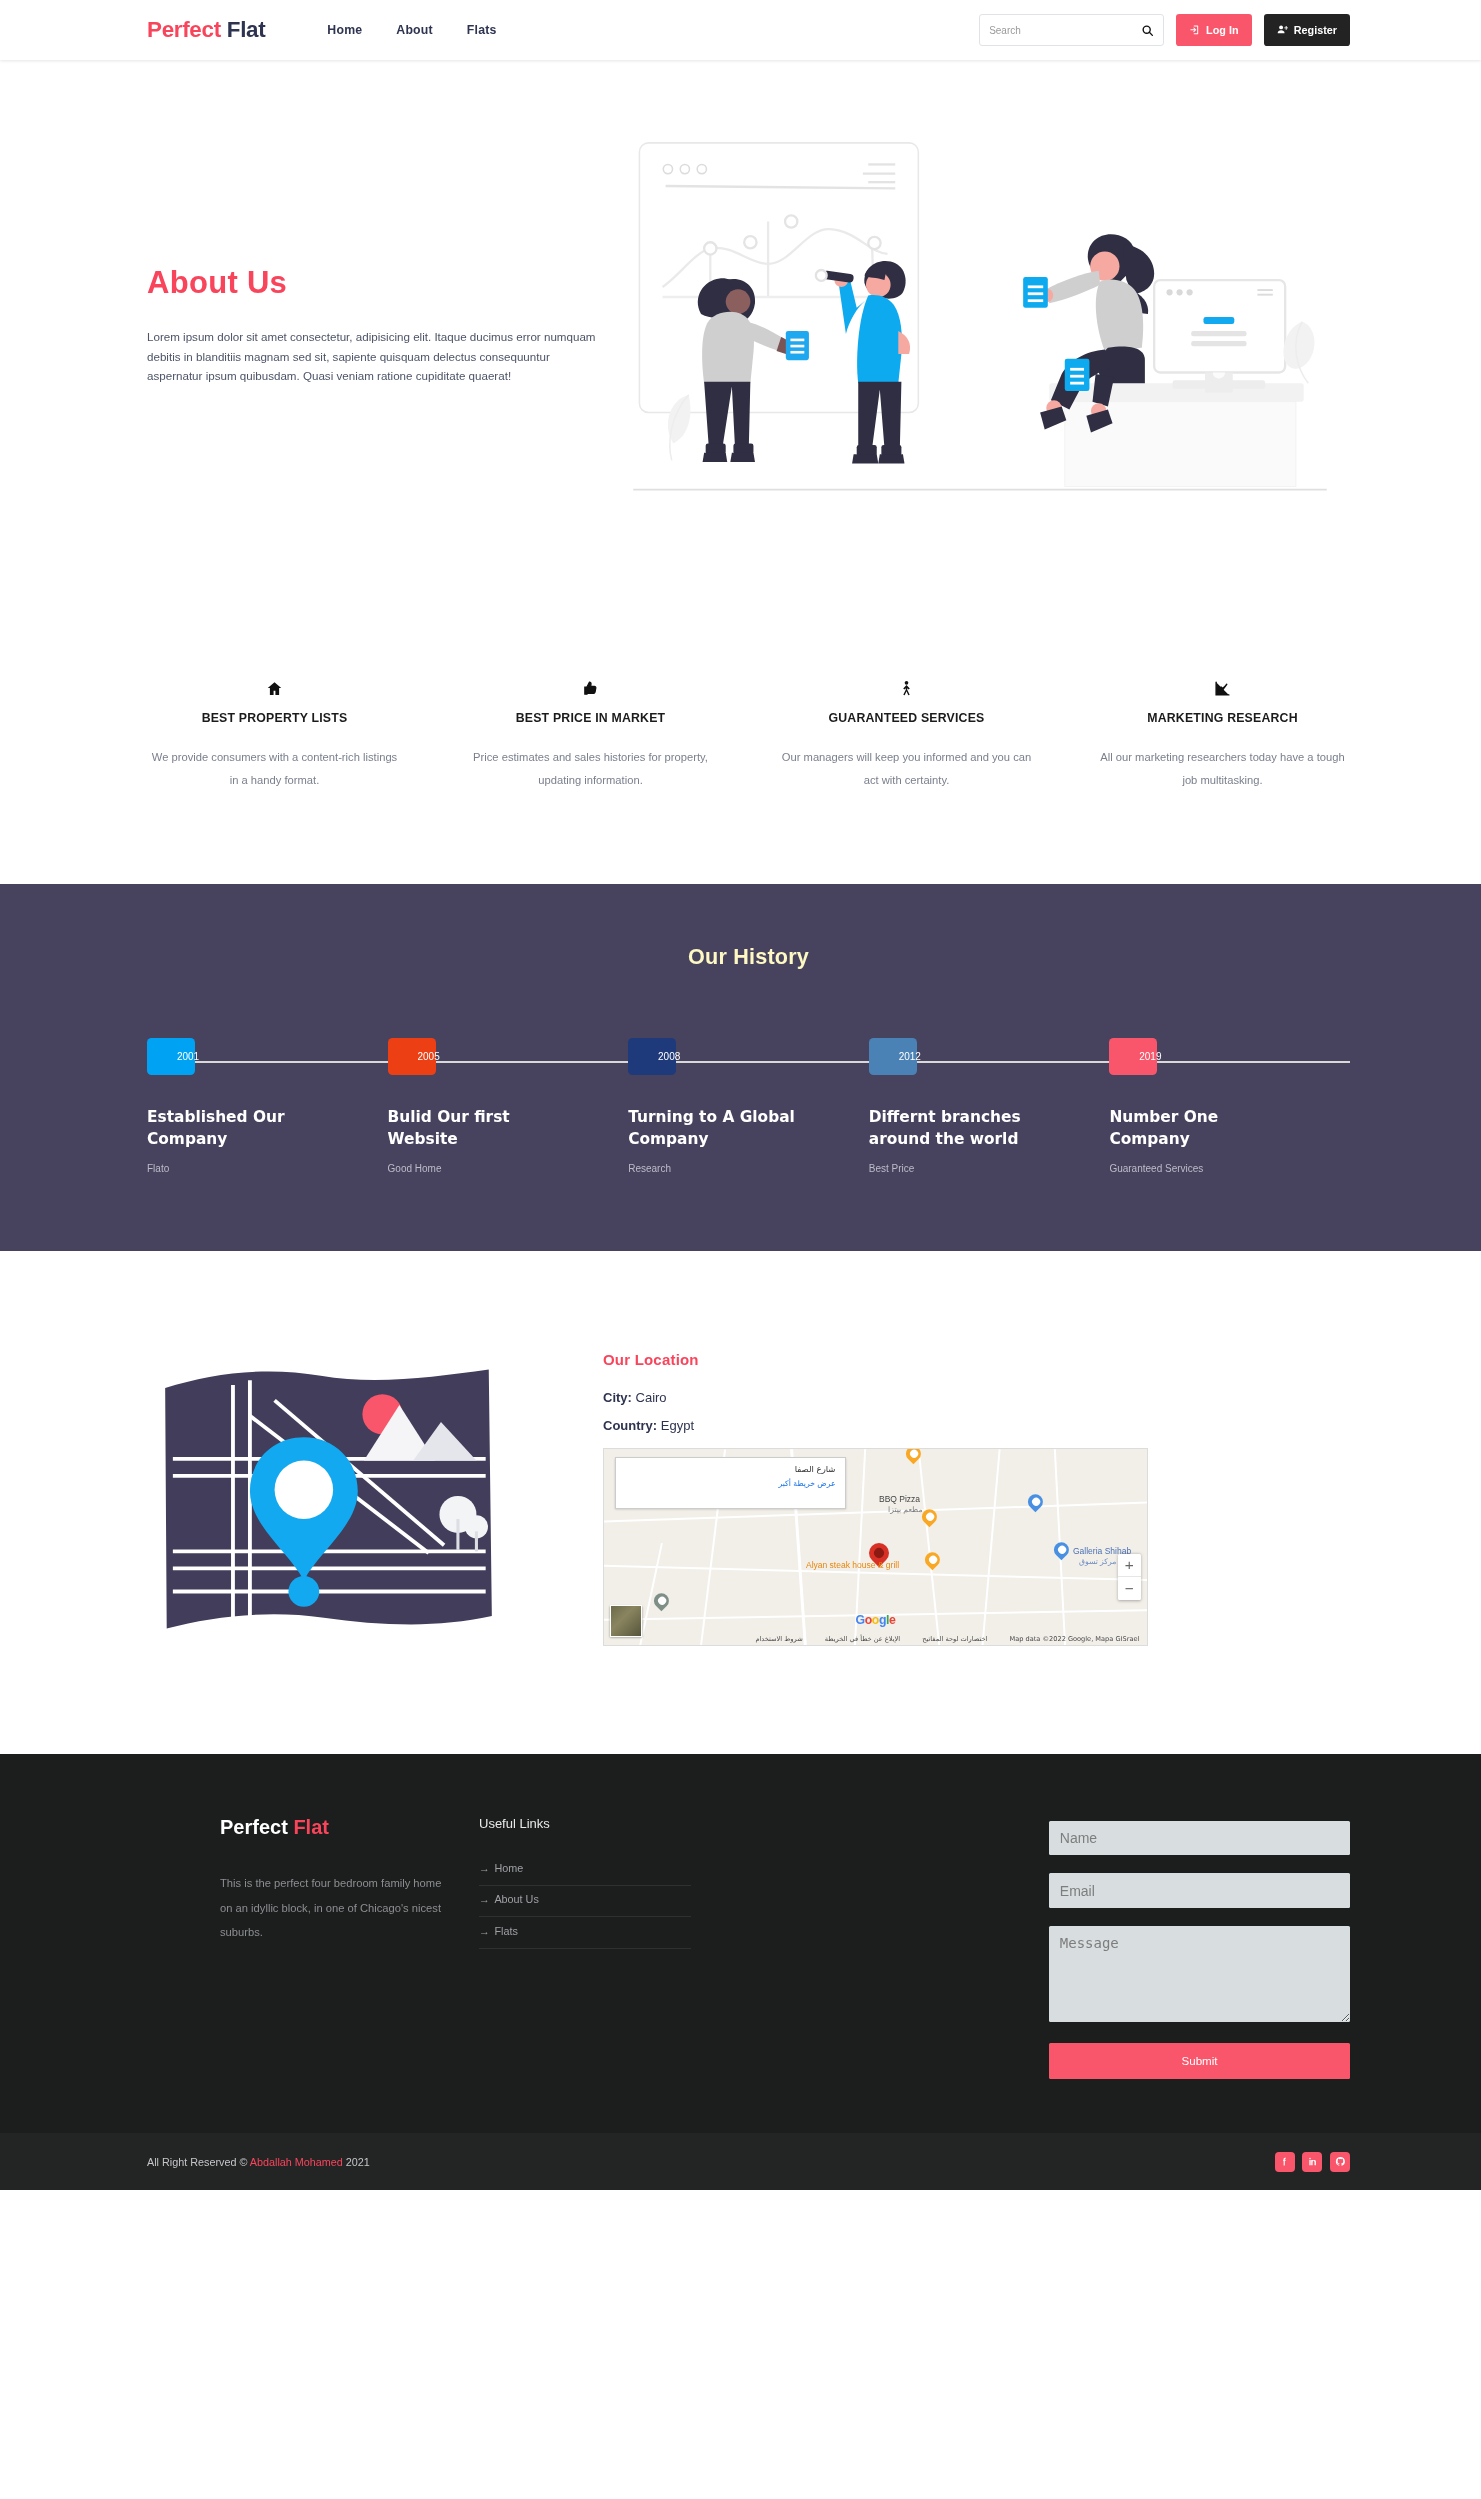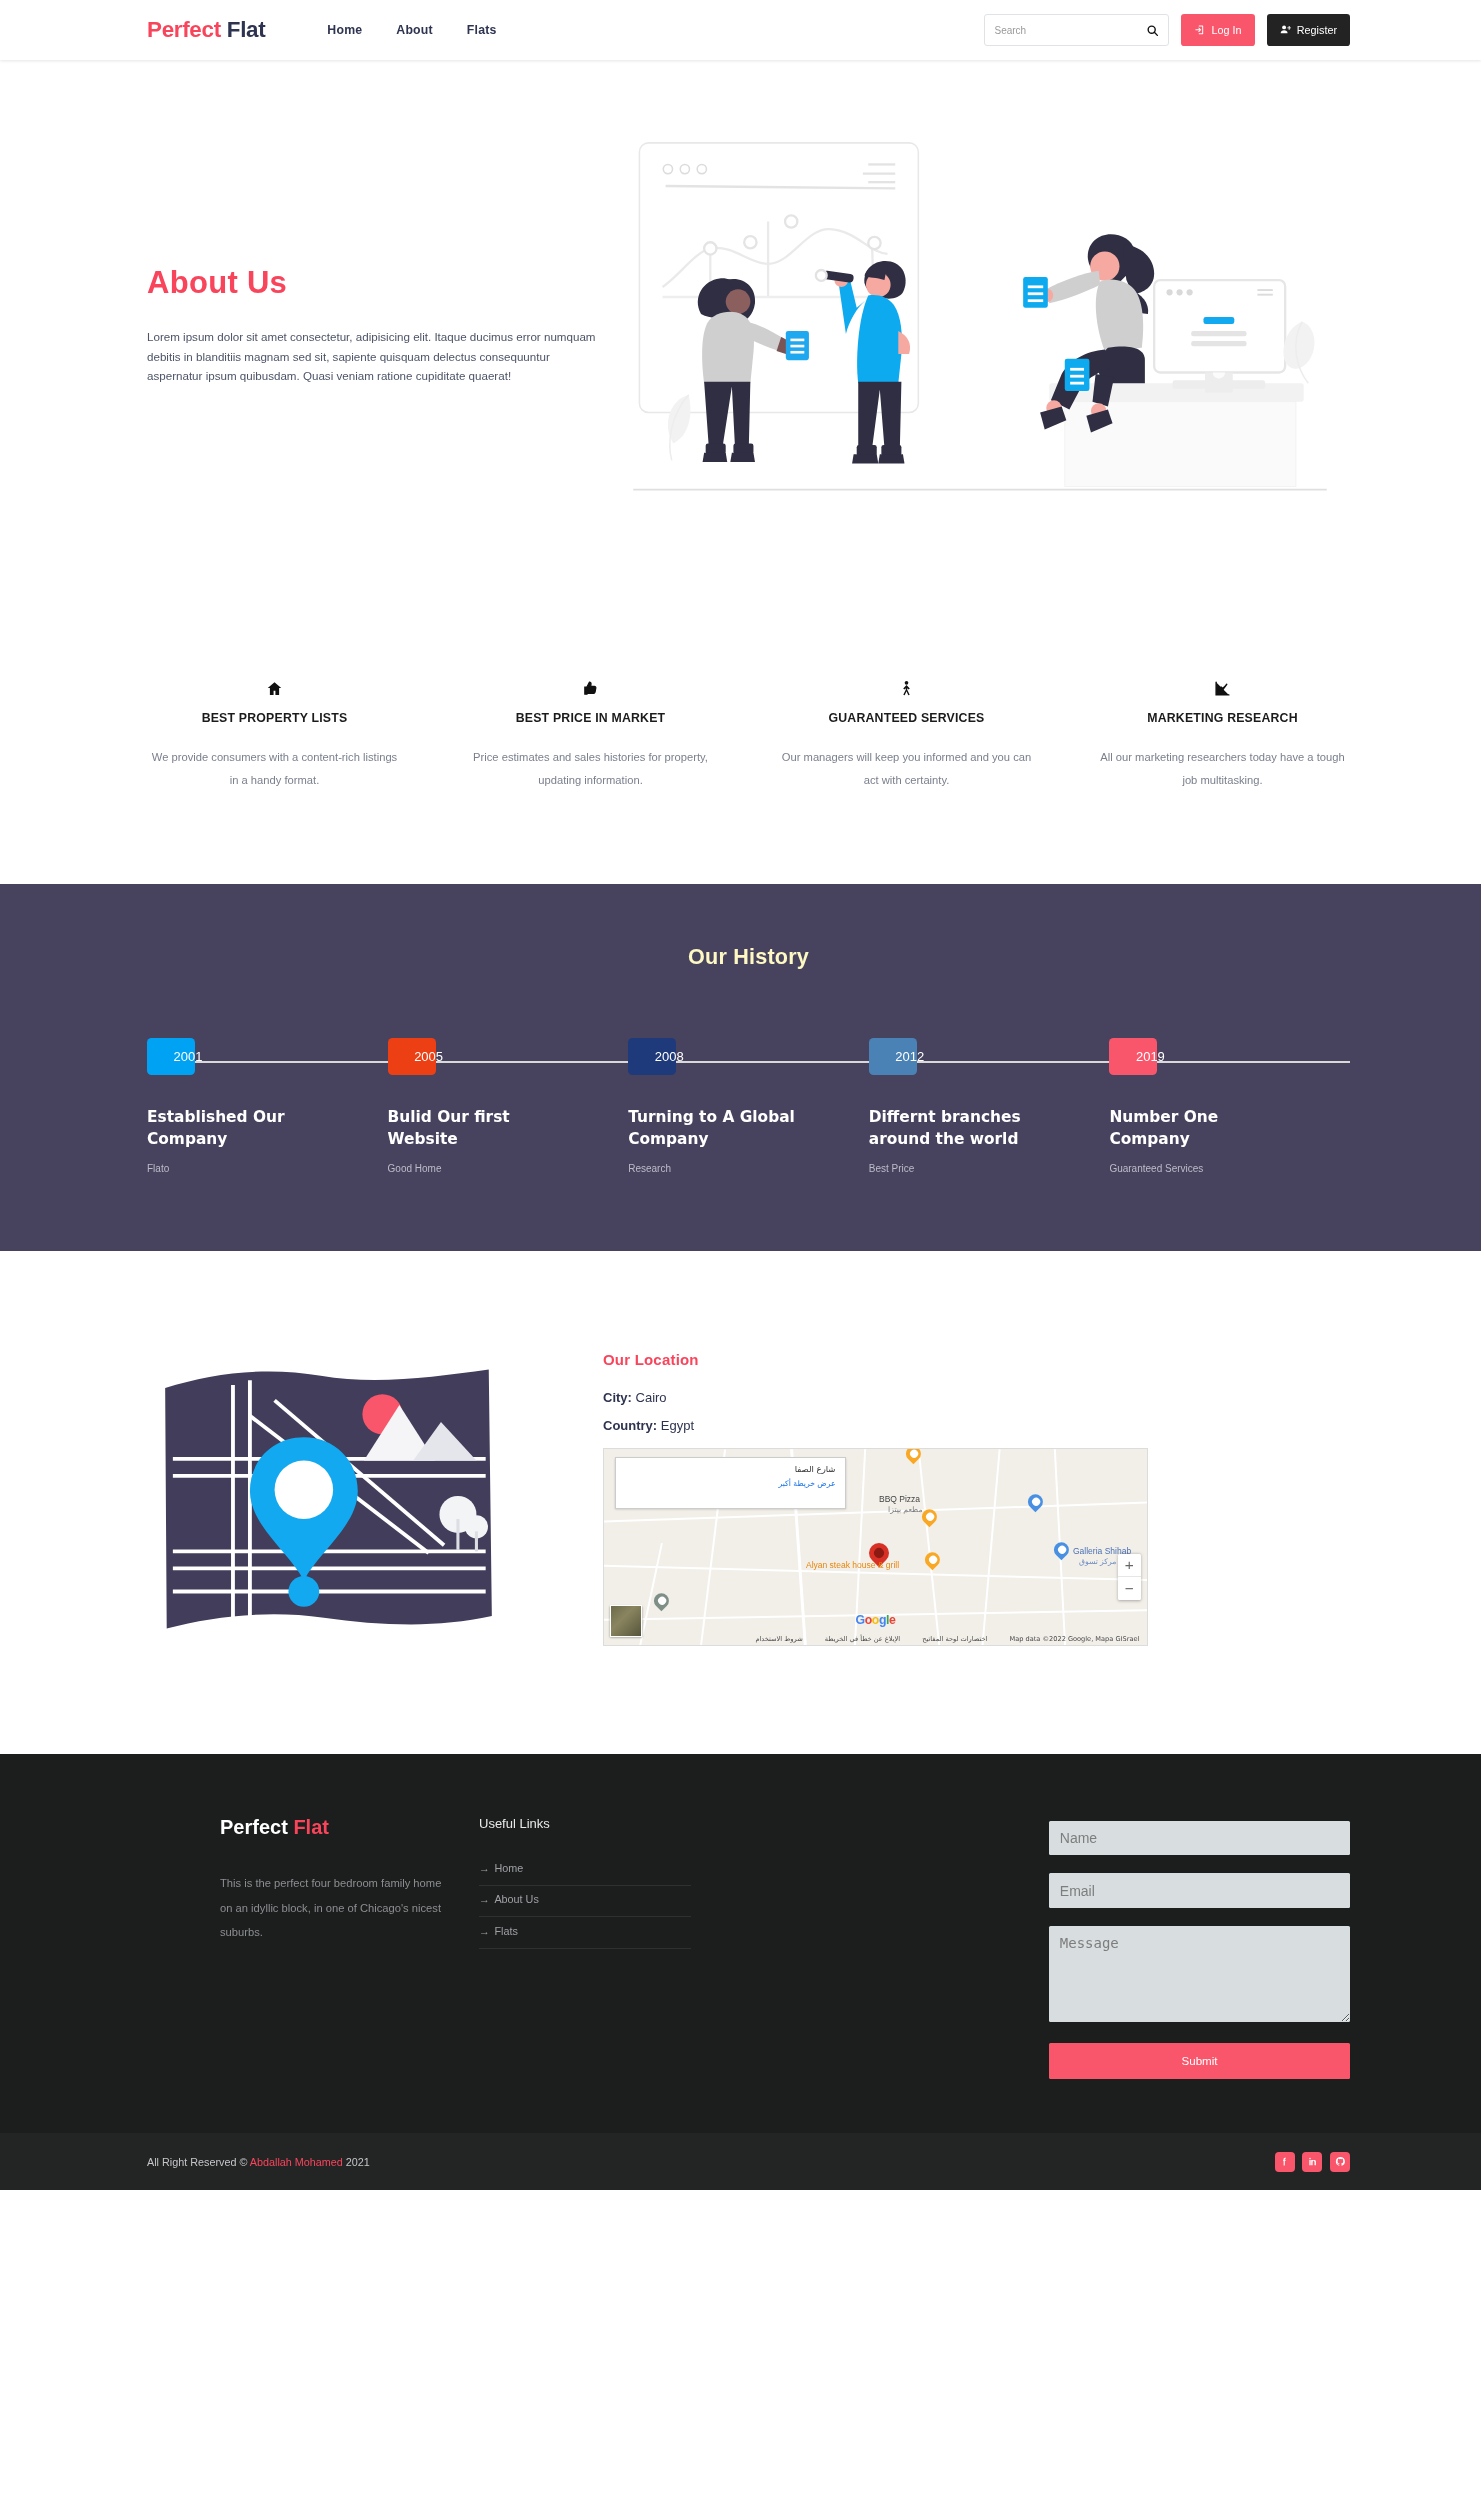--- a/index.html
+++ b/index.html
@@ -40,21 +40,21 @@
   .search-wrap input {
     border:none; outline:none; flex:1; font-size:10px; color:#444;
     font-family:"Liberation Sans", sans-serif; background:transparent;
   }
   .search-wrap input::placeholder { color:#9a9a9a; }
   .search-icon { width:13px; height:13px; flex:none; }
 
   .btn {
     height:32px; display:inline-flex; align-items:center; gap:5.4px;
     padding:2px 13px; border-radius:3.1px; border:none;
-    font-size:10.8px; font-weight:normal; color:#fff; cursor:pointer;
+    font-size:10.8px; font-weight:bold; color:#fff; cursor:pointer;
     font-family:"Liberation Sans", sans-serif; white-space:nowrap;
   }
   .btn-login { background:#f9566b; }
   .btn-register { background:#232323; }
   .btn svg { width:11.6px; height:11.6px; flex:none; }
 
   
   .hero {
     display:flex; align-items:center;
     padding:69px 131px 116px 147px;
@@ -95,21 +95,21 @@
     margin-bottom:68px; letter-spacing:0.2px;
   }
   .timeline { position:relative; }
   .timeline-line {
     position:absolute; left:0; right:0; top:23px; height:2.3px; background:#d9d9d9;
   }
   .timeline-items { display:flex; position:relative; }
   .tl-item { flex:1; position:relative; }
   .tl-badge {
     width:48px; height:37px; border-radius:4.6px; color:#fff;
-    font-size:13px; display:flex; align-items:center; justify-content:center;
+    font-size:10px; display:flex; align-items:center; justify-content:center;
     position:relative; z-index:2;padding-left:34px;
   }
   .tl-head {
     margin-top:32px; color:#fff; font-size:15.4px; font-weight:bold;
     line-height:1.42; max-width:170px;
     font-family:"DejaVu Sans", sans-serif;
   }
   .tl-sub { margin-top:12.3px; color:#bcbcc8; font-size:10px; }
 
   

